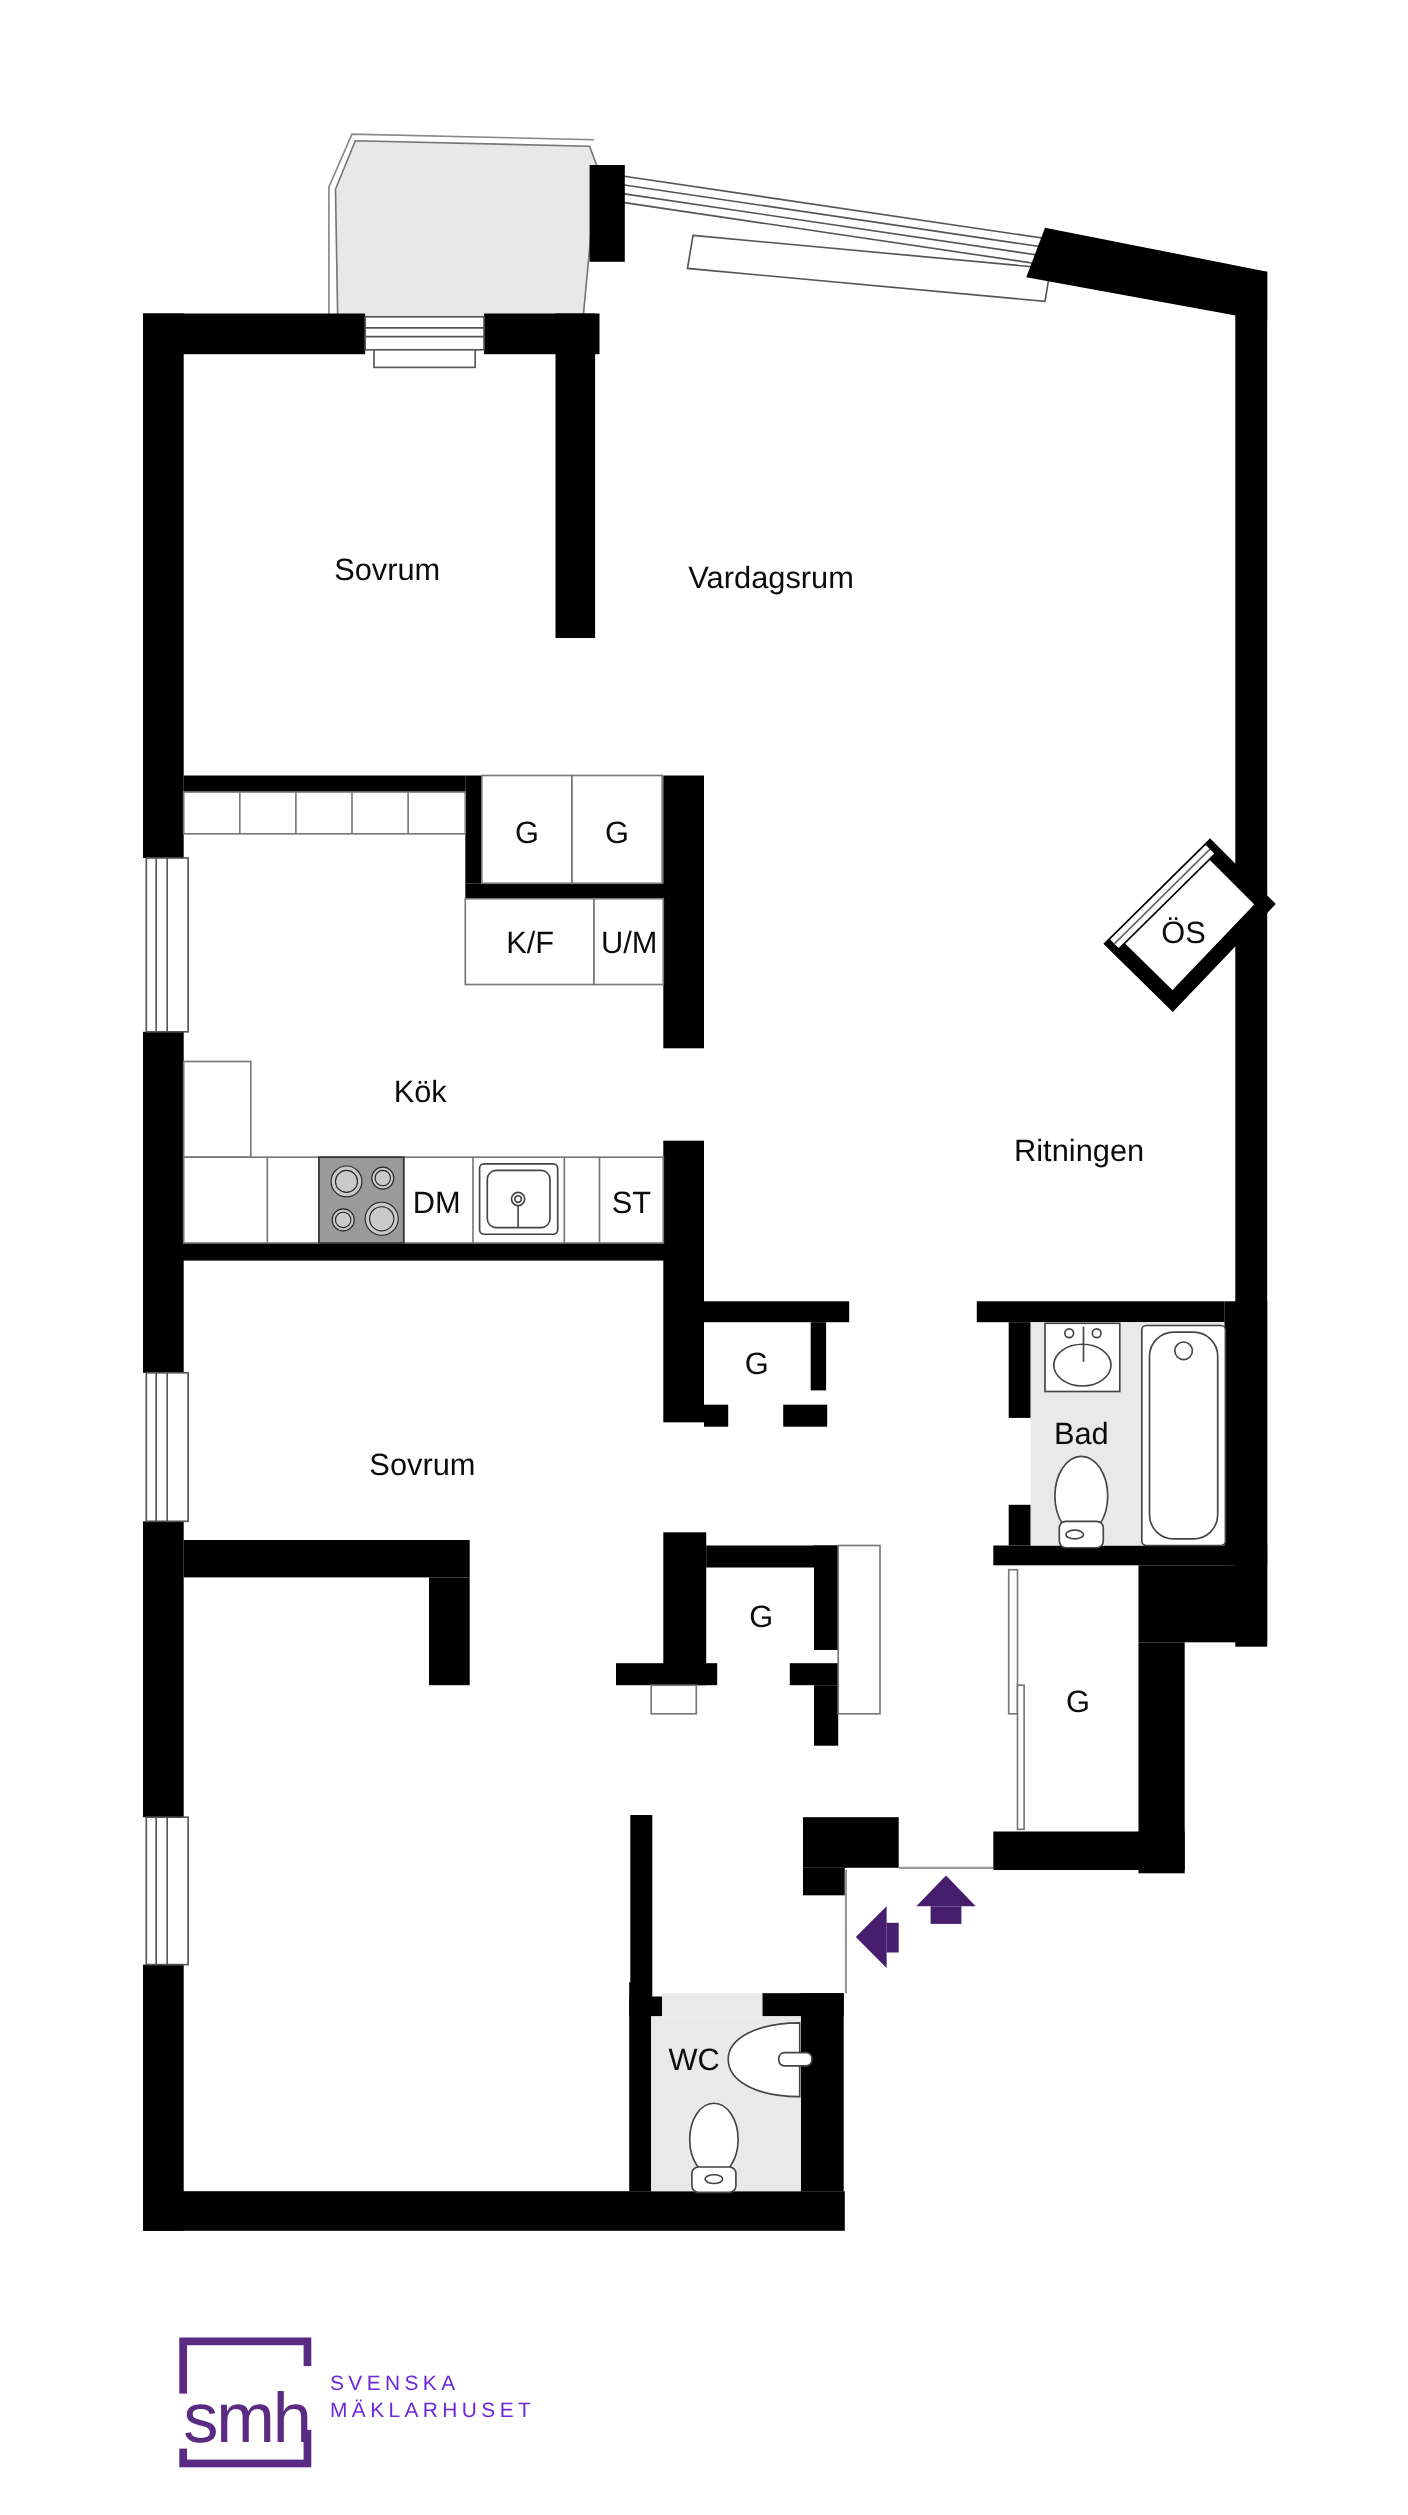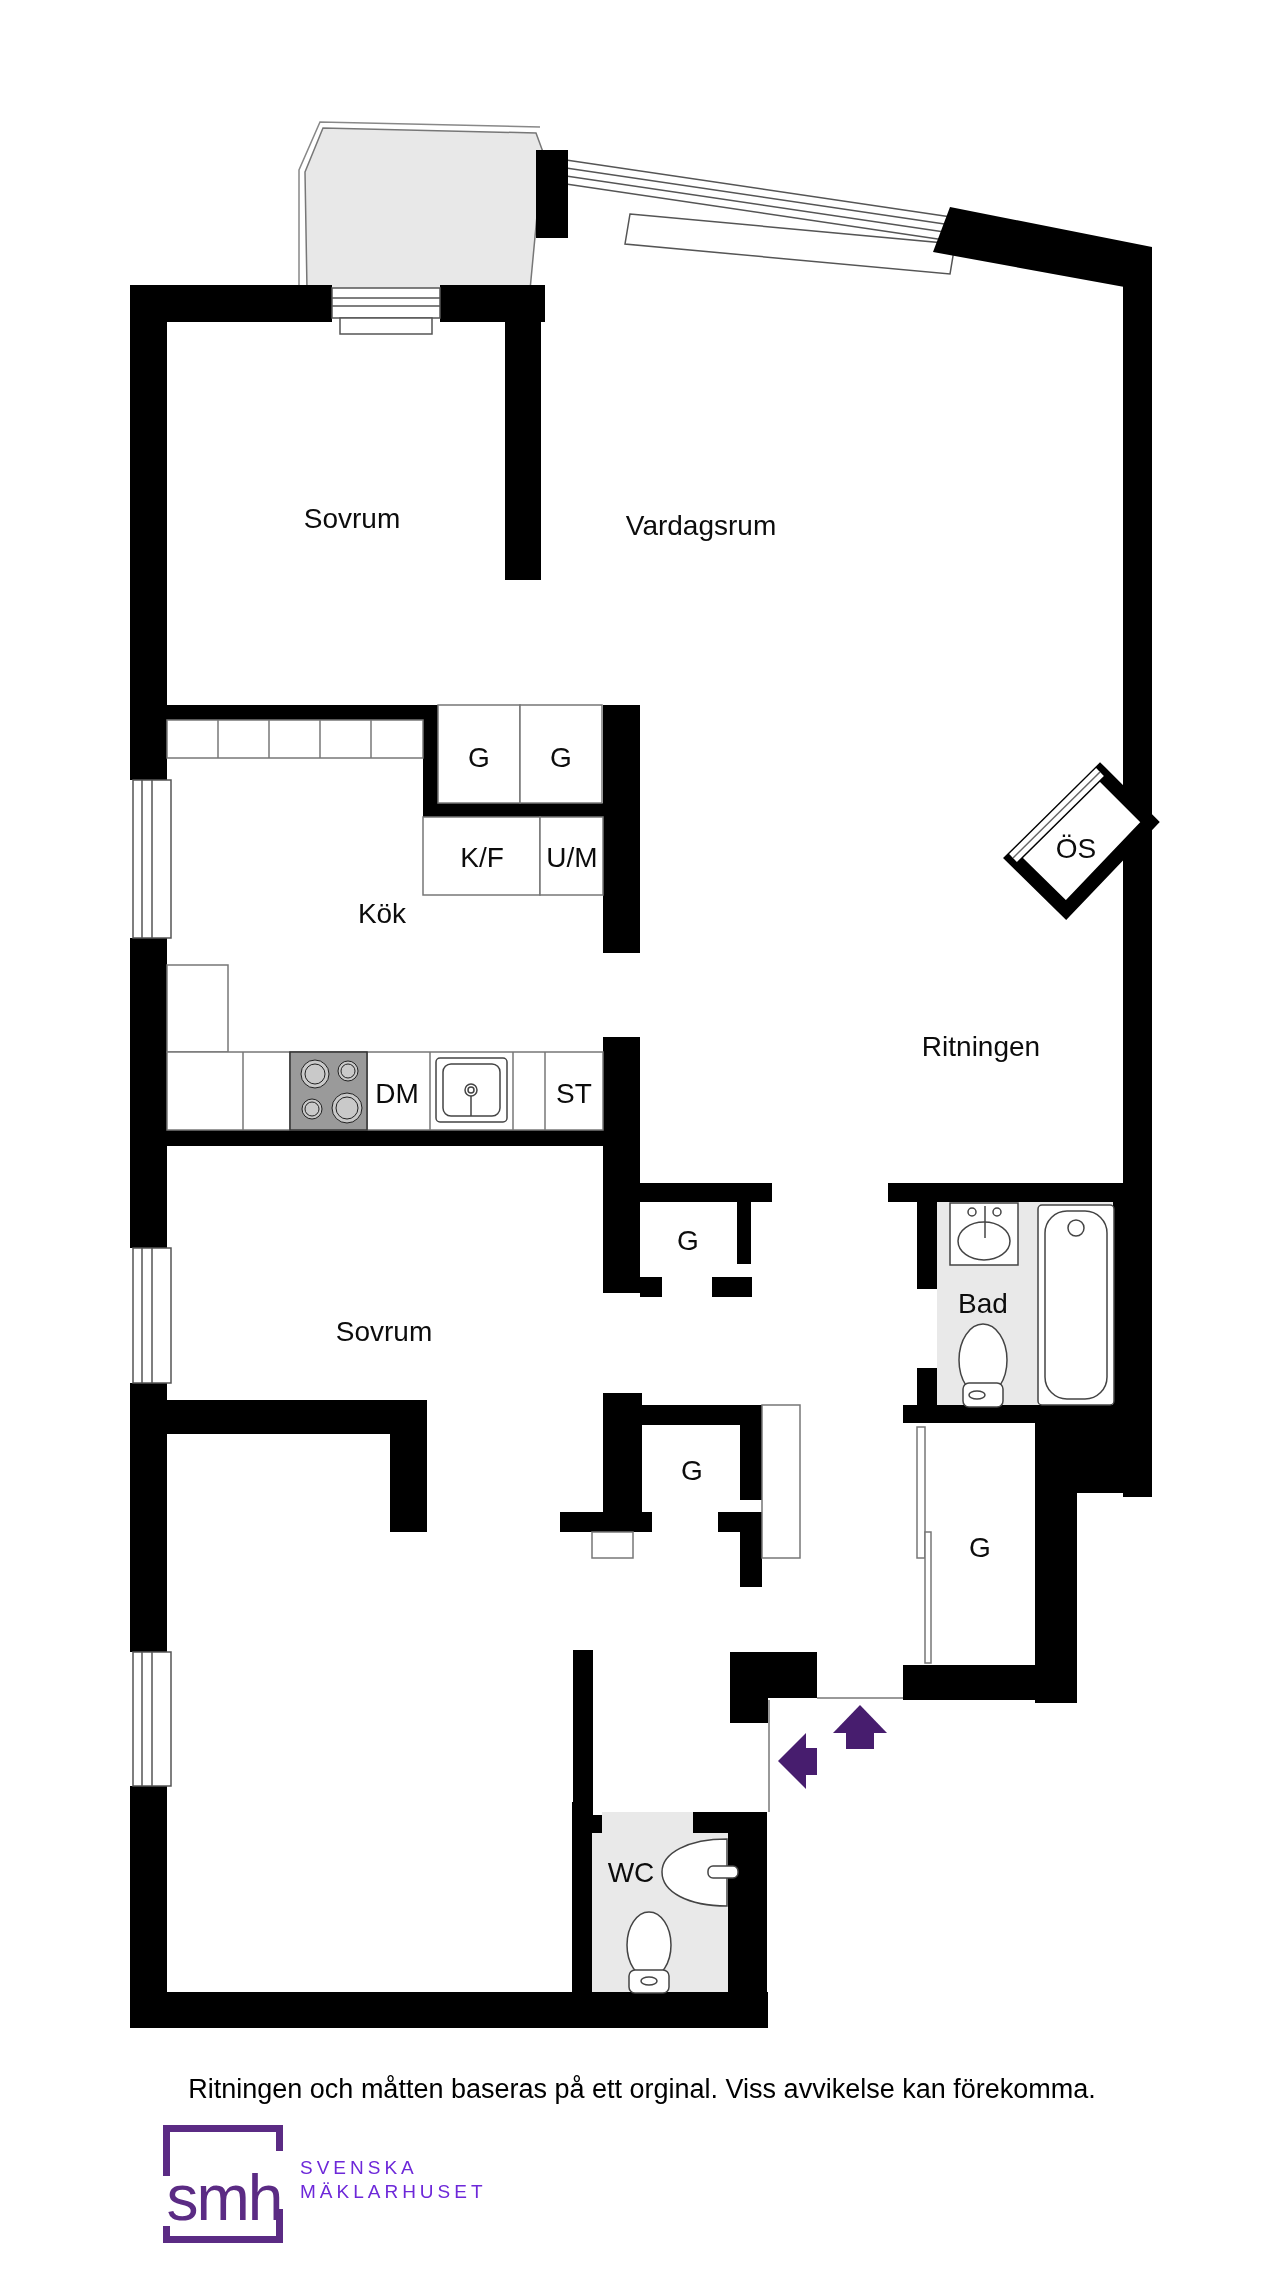--- a/index.html
+++ b/index.html
@@ -217,38 +217,37 @@
     </g>
     <g>
       <polygon points="778,1761 806,1733 806,1789"></polygon>
       <rect x="806" y="1748" width="11" height="27"></rect>
     </g>
   </g>
 </svg>
 
 <div class="lbl" style="left:352px;top:518px">Sovrum</div>
 <div class="lbl" style="left:701px;top:525px">Vardagsrum</div>
-<div class="lbl" style="left:382px;top:913px">Kök</div>
+<div class="lbl" style="left:382px;top:992px">Kök</div>
 <div class="lbl" style="left:981px;top:1046px">Ritningen</div>
 <div class="lbl" style="left:384px;top:1331px">Sovrum</div>
 <div class="lbl" style="left:983px;top:1303px">Bad</div>
 <div class="lbl" style="left:631px;top:1872px">WC</div>
 <div class="lbl" style="left:1076px;top:848px">ÖS</div>
 
 <div class="lbl small" style="left:479px;top:757px">G</div>
 <div class="lbl small" style="left:561px;top:757px">G</div>
 <div class="lbl small" style="left:482px;top:857px">K/F</div>
 <div class="lbl small" style="left:572px;top:857px">U/M</div>
 <div class="lbl small" style="left:397px;top:1093px">DM</div>
 <div class="lbl small" style="left:574px;top:1093px">ST</div>
 <div class="lbl small" style="left:688px;top:1240px">G</div>
 <div class="lbl small" style="left:692px;top:1470px">G</div>
 <div class="lbl small" style="left:980px;top:1547px">G</div>
 
-<div id="disclaimer">Ritningen och måtten baseras på ett orginal. Viss avvikelse kan förekomma.</div>
 
 <div id="logo-frame"></div>
 <div class="logo-gap" style="left:160px;top:2176px;width:12px;height:50px"></div>
 <div class="logo-gap" style="left:273px;top:2151px;width:12px;height:58px"></div>
 <div id="logo-mark">smh</div>
 <div class="logo-text" style="top:2168px">SVENSKA</div>
 <div class="logo-text" style="top:2192px">MÄKLARHUSET</div>
 
 </div>
 

